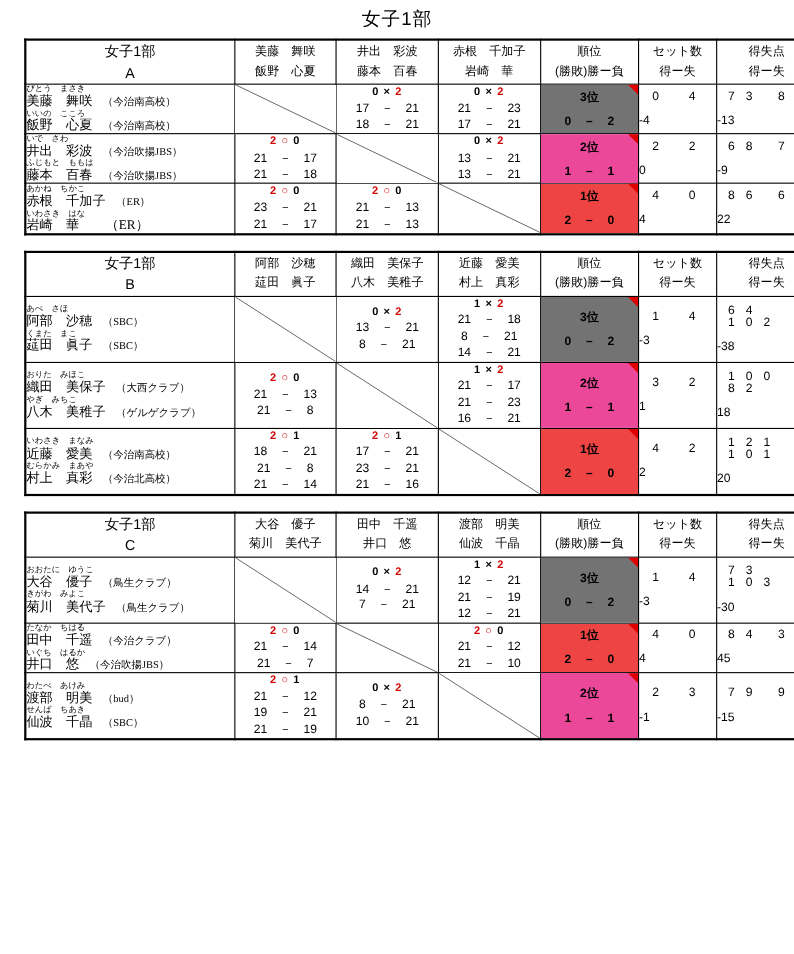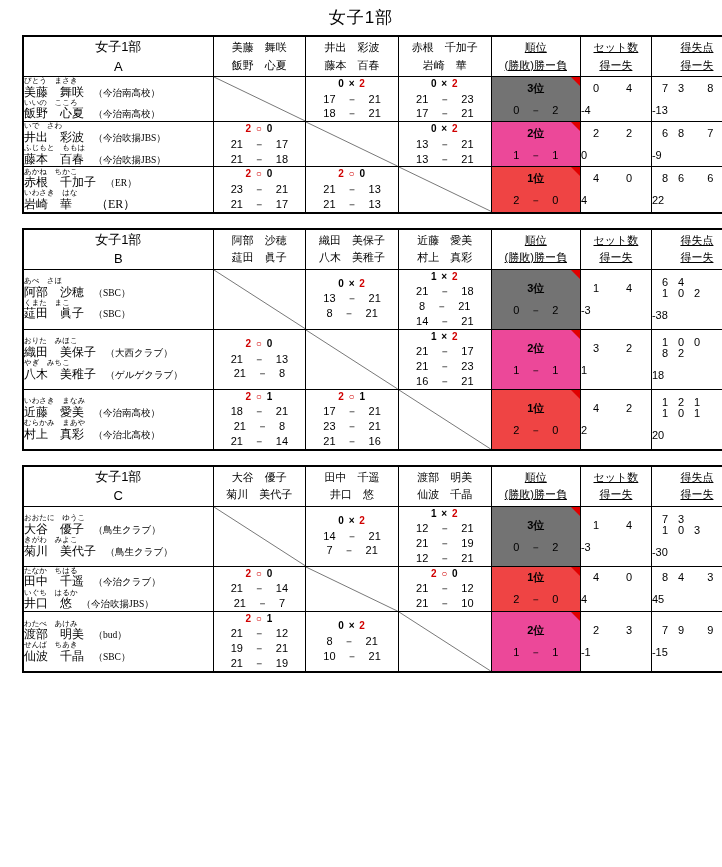--- a/index.html
+++ b/index.html
@@ -36,21 +36,21 @@
     text-align:center;font-size:13px;line-height:1.5;padding:3px 0;
   }
   .hdr-title .grp{display:block;font-size:13px;}
   .hdr-op{
     text-align:center;font-size:11px;line-height:1.55;padding:3px 0;
   }
   .hdr-op span{display:block;}
   .hdr-c{
     text-align:center;font-size:11px;line-height:1.55;padding:3px 0;
   }
-  .hdr-c span{display:block;text-decoration:underline;}
+  .hdr-c span{display:block;}
 
   
   .team{
     padding:1px 4px 2px 4px;
     position:relative;
     line-height:1.12;
     font-family:Liberation Serif, serif;
   }
   .furi{font-size:7.5px;letter-spacing:0px;display:block;}
   .pname{font-size:12px;display:block;white-space:nowrap;}
@@ -73,21 +73,21 @@
   .res .score .mark{font-weight:bold;}
   .res .score .win{color:#d00000;}
   .res .set{display:block;font-size:11px;letter-spacing:0px;}
 
   
   .rank{
     text-align:center;position:relative;font-size:12px;font-weight:bold;
     padding:6px 0 4px 0;
   }
   .rank .wl{
-    display:block;font-weight:normal;font-size:11px;margin-top:7px;
+    display:block;font-weight:bold;font-size:11px;margin-top:7px;
   }
   .rank-1{background:#ef4444;}
   .rank-2{background:#ec4899;}
   .rank-3{background:#737373;}
   .corner{
     position:absolute;top:0;right:0;width:0;height:0;
     border-top:9px solid #e00000;border-left:9px solid transparent;
   }
 
   

